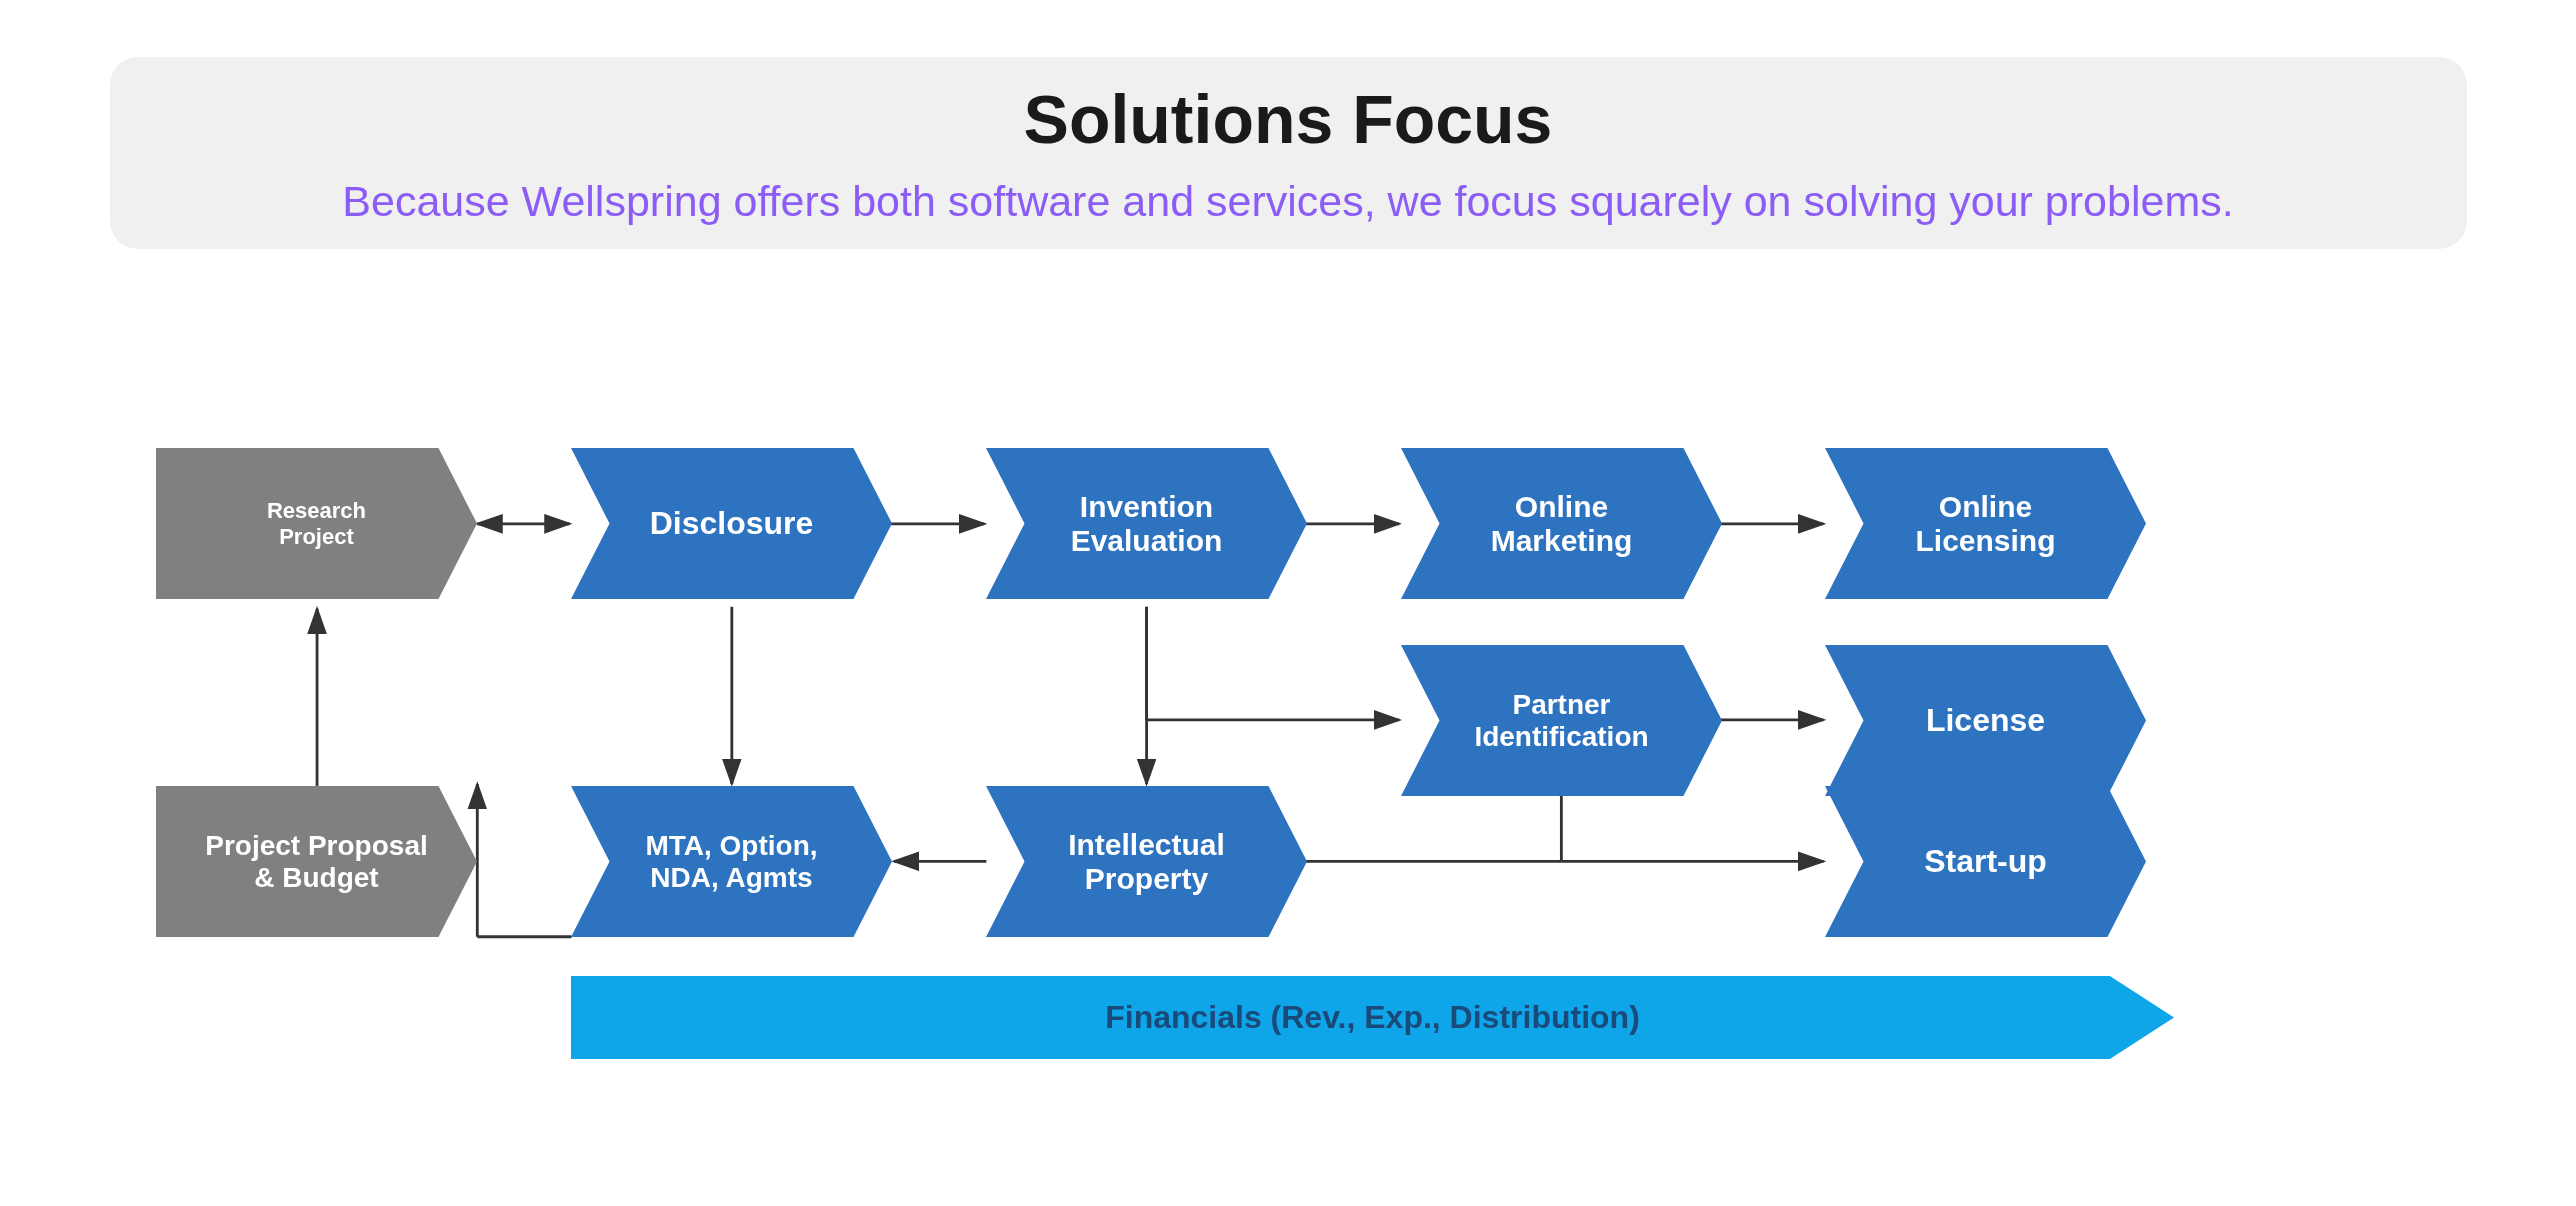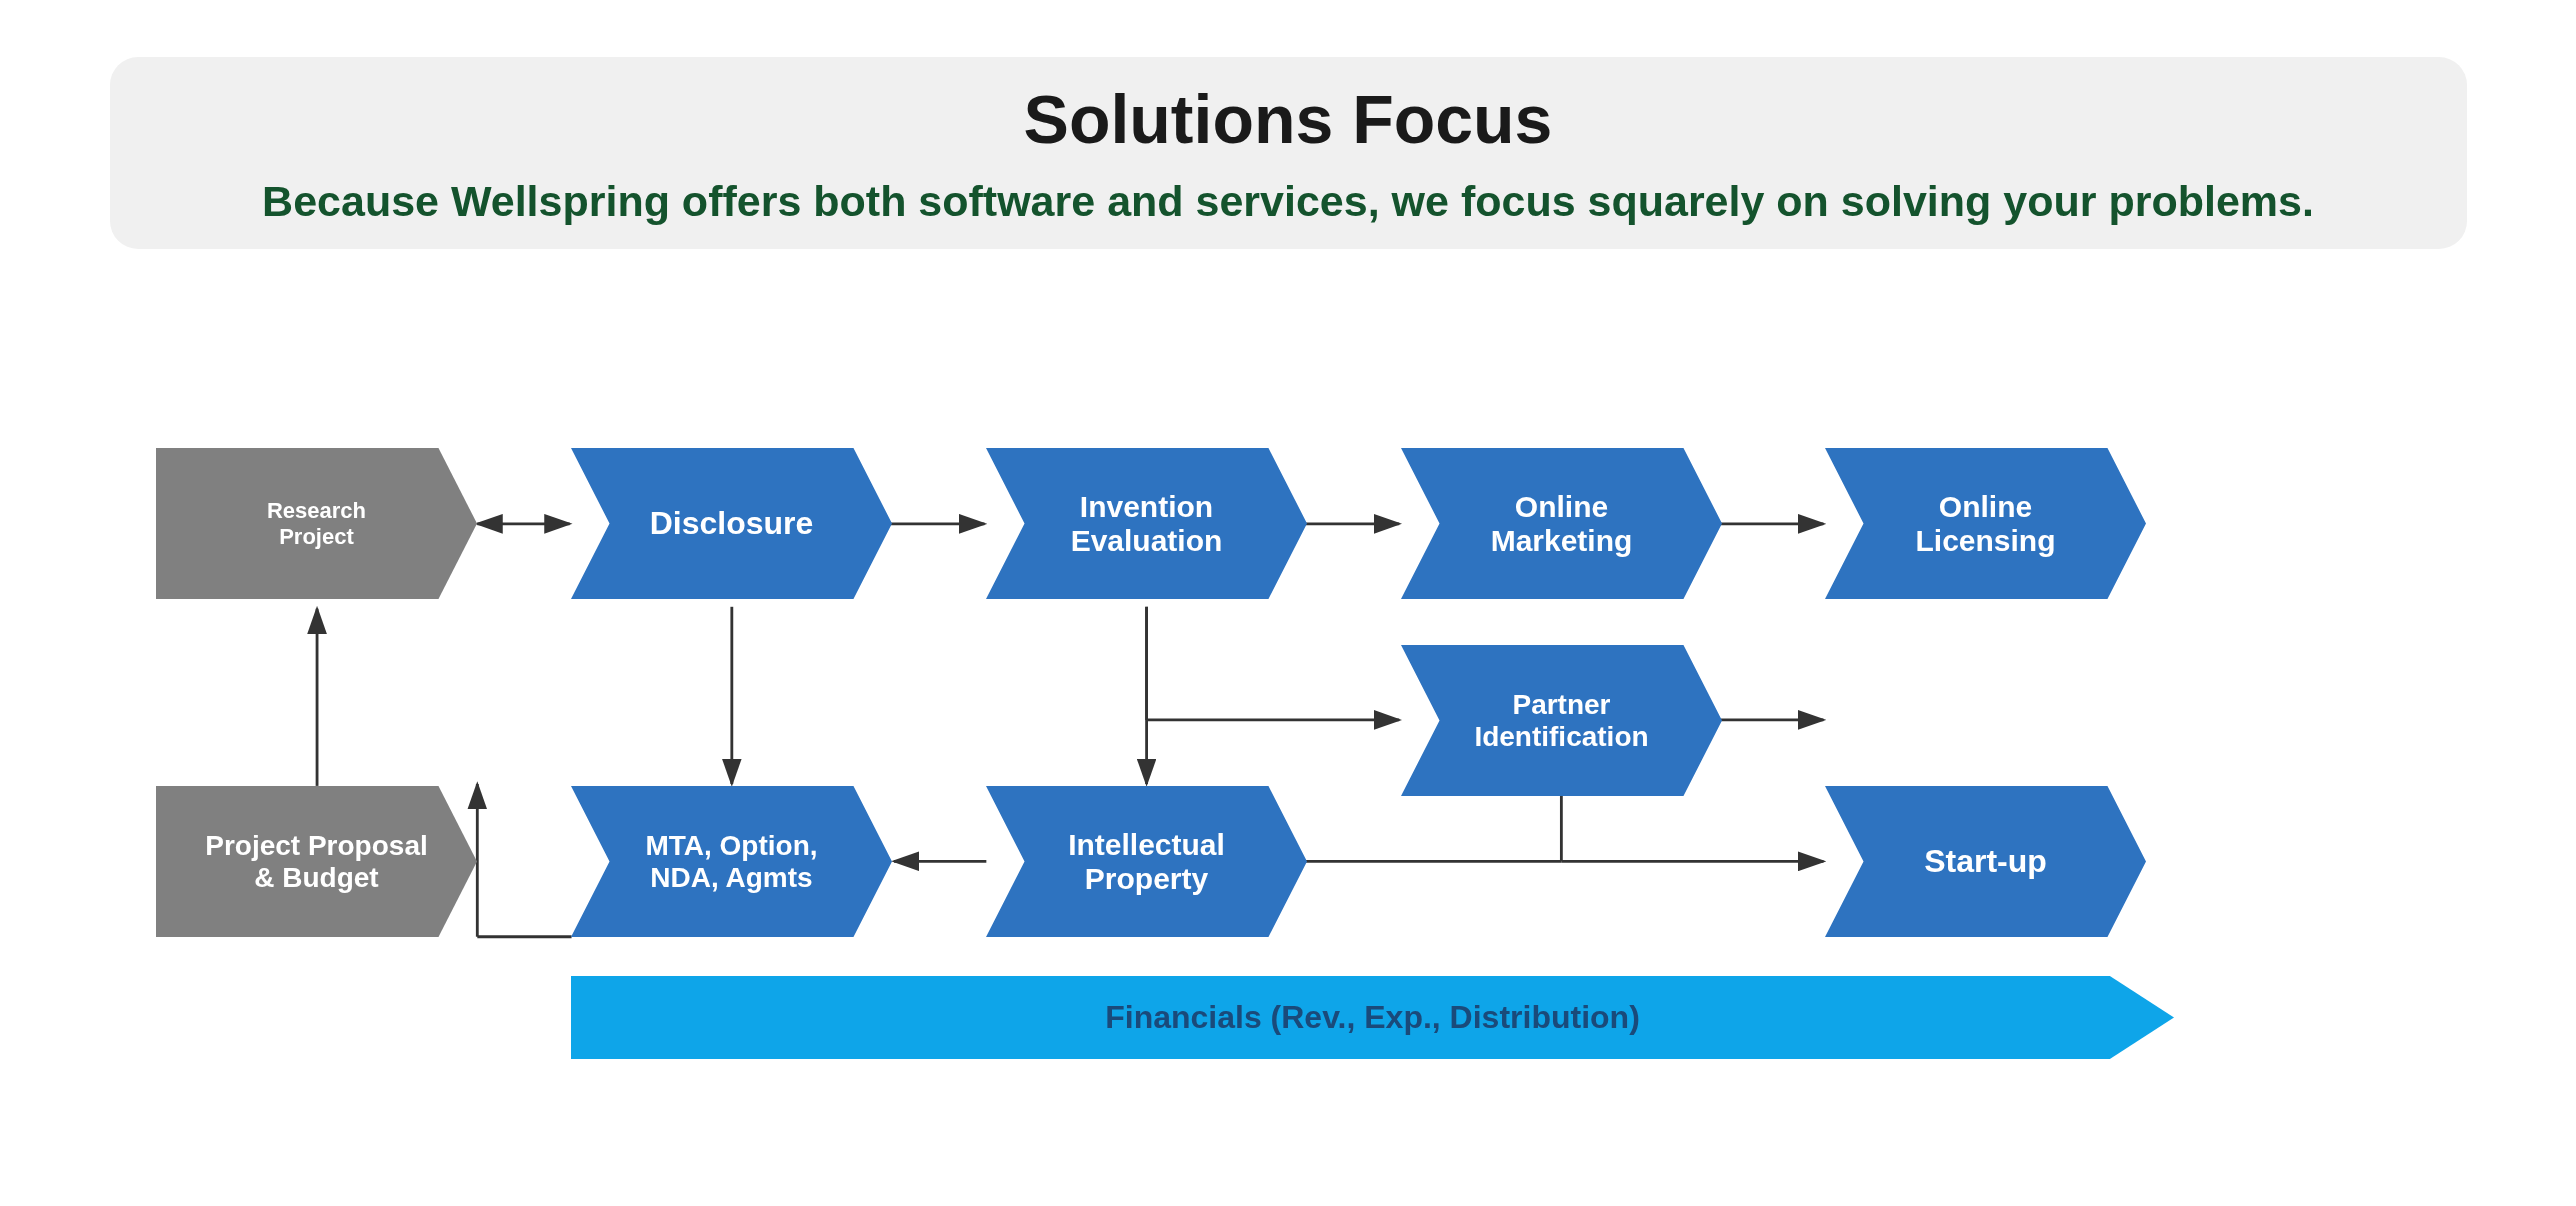--- a/index.html
+++ b/index.html
@@ -25,22 +25,22 @@
 
     .header-title {
       font-size: 68px;
       font-weight: 800;
       color: #1a1a1a;
       margin-bottom: 19px;
     }
 
     .header-subtitle {
       font-size: 43px;
-      color: #14532d;
-      font-weight: 700;
+      color: #8b5cf6;
+      font-weight: 400;
     }
 
     .diagram-container {
       width: 2452px;
       margin-top: 75px;
       position: relative;
       height: 707px;
     }
 
     
@@ -165,20 +165,23 @@
   </div>
 
   <div class="chevron chevron-blue" style="left:1763px; top:124px; width:321px; height:151px; font-size:30px;">
     Online<br>Licensing
   </div>
 
   <div class="chevron chevron-blue" style="left:1339px; top:321px; width:321px; height:151px; font-size:28px;">
     Partner<br>Identification
   </div>
 
+  <div class="chevron chevron-blue" style="left:1763px; top:321px; width:321px; height:151px; font-size:32px;">
+    License
+  </div>
 
   <div class="chevron chevron-blue" style="left:509px; top:462px; width:321px; height:151px; font-size:28px;">
     MTA, Option,<br>NDA, Agmts
   </div>
 
   <div class="chevron chevron-blue" style="left:924px; top:462px; width:321px; height:151px; font-size:30px;">
     Intellectual<br>Property
   </div>
 
   <div class="chevron chevron-blue" style="left:1763px; top:462px; width:321px; height:151px; font-size:32px;">

